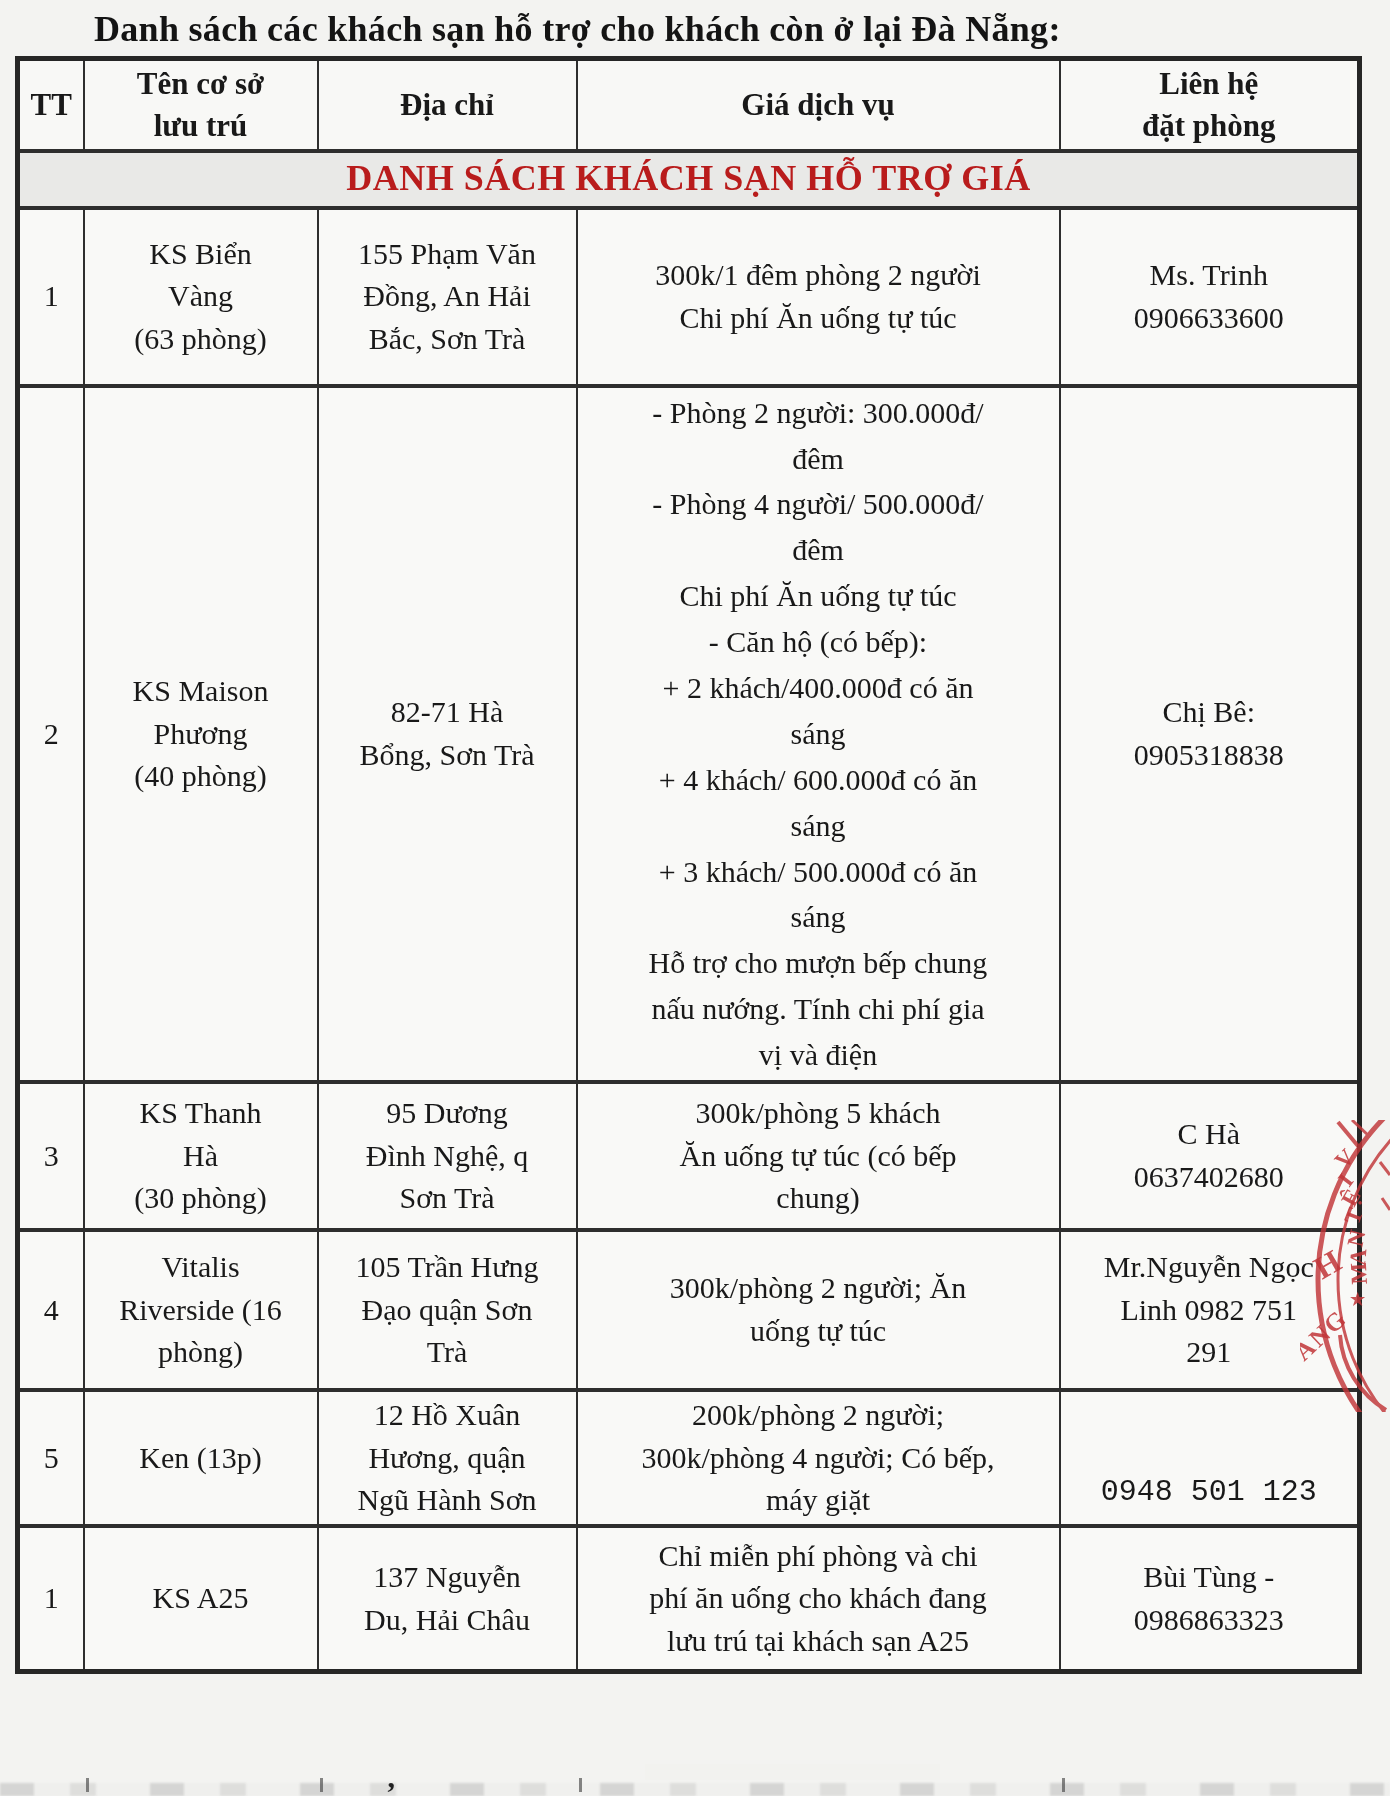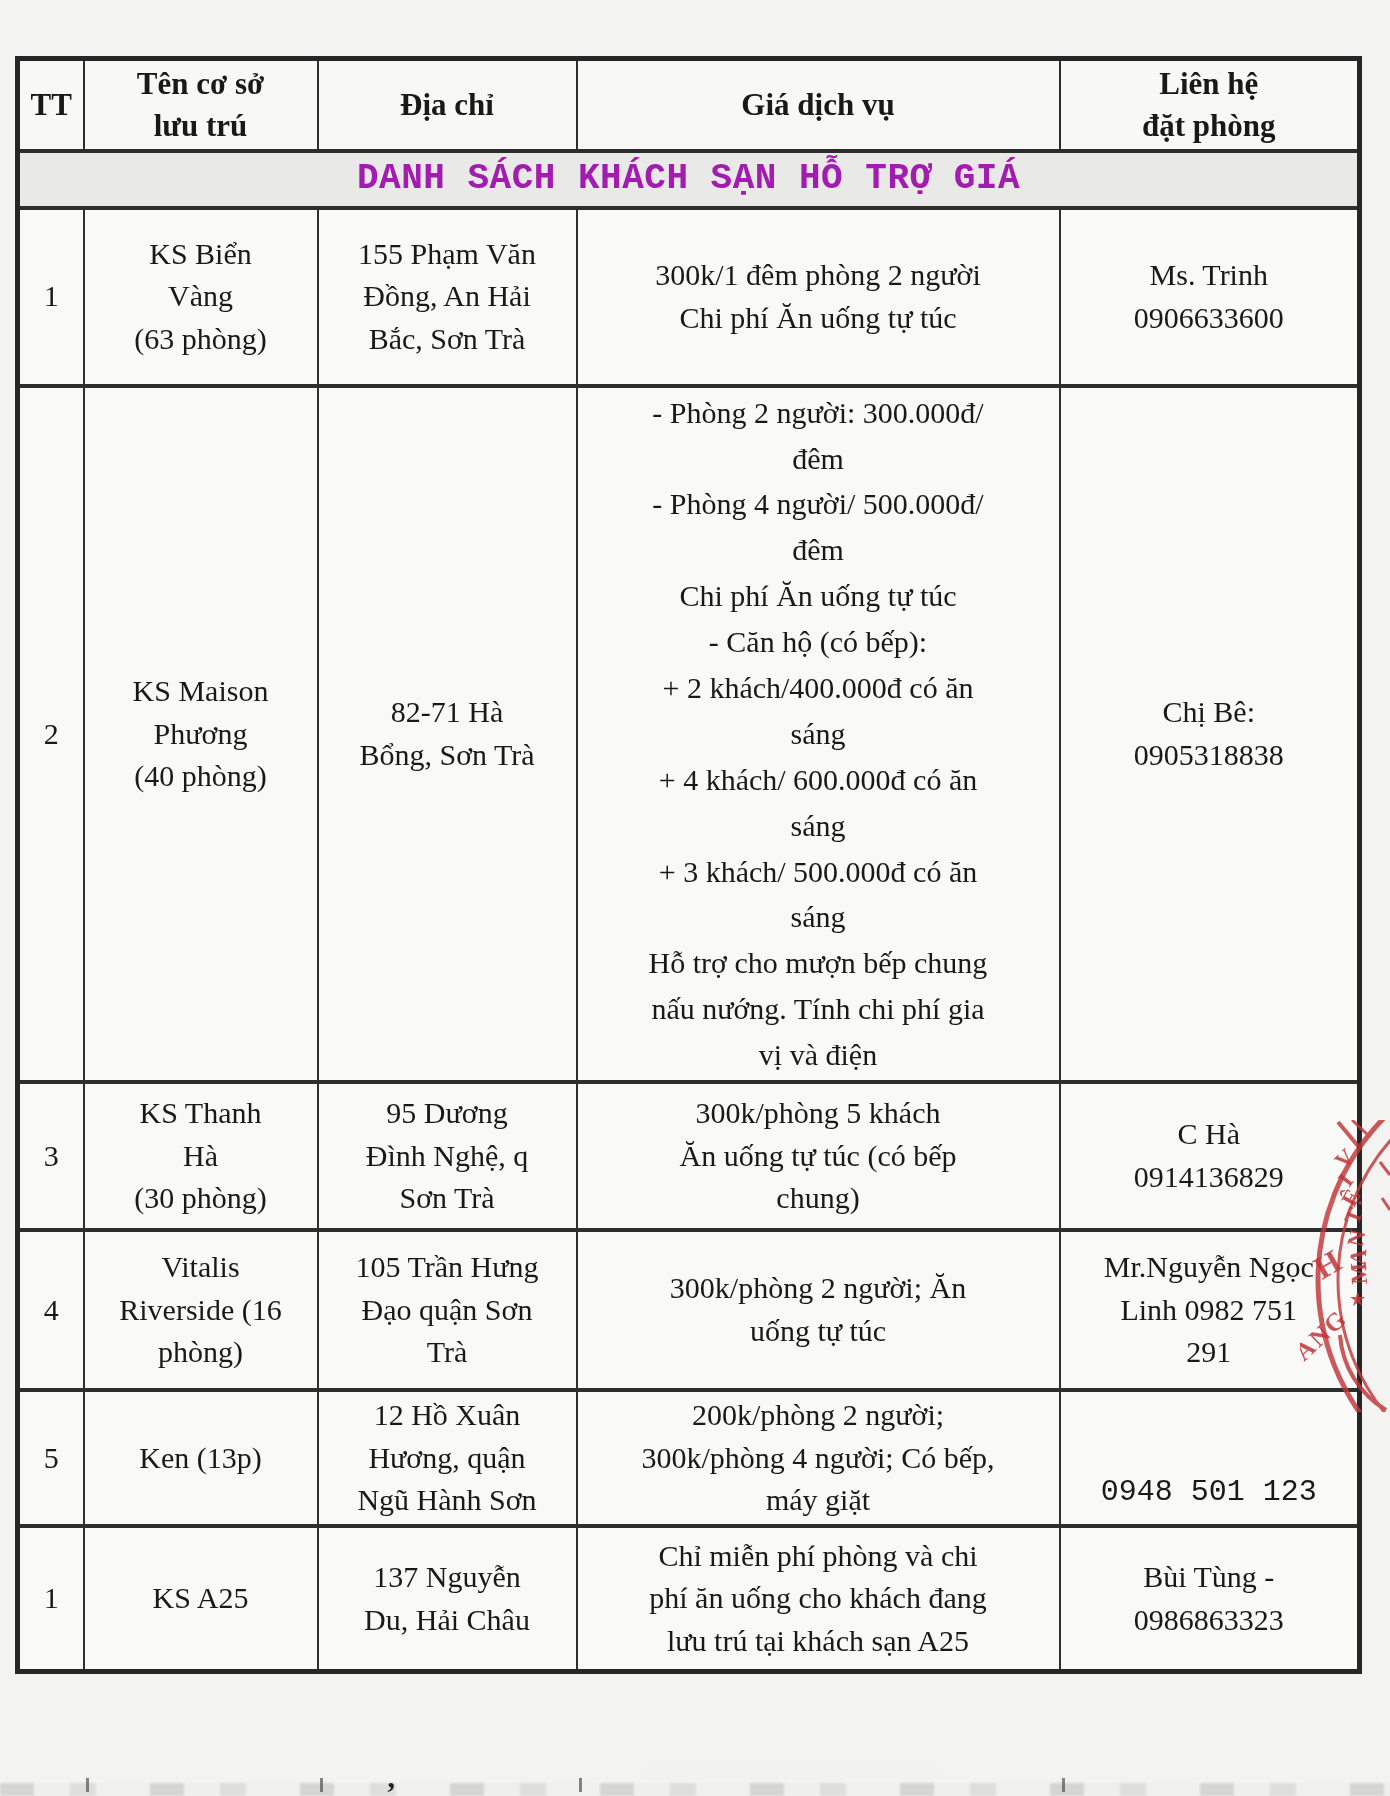--- a/index.html
+++ b/index.html
@@ -30,21 +30,21 @@
     text-align:center;vertical-align:middle;
     font-size:30px;line-height:1.42;
     white-space:pre-line;
     padding:2px 4px;
     color:#191919;
     overflow:hidden;
   }
   thead td{font-weight:bold;font-size:31px;line-height:1.35;background:#f8f8f6;}
   tr.section-row td{
     background:#e9e9e7;font-weight:bold;font-size:36px;line-height:1.15;
-    letter-spacing:.5px;color:#a21caf;font-family:Liberation Mono, monospace;
+    letter-spacing:.5px;color:#b91c1c;
   }
   tr.section-row.free td{
     background:#f2f2ef;font-size:41px;line-height:1.3;letter-spacing:.2px;
   }
   td.price-tall{line-height:1.53;font-size:30px;text-align:center;}
   td.vbottom{vertical-align:bottom;padding-bottom:10px;font-family:Liberation Mono, monospace;}
   
   .stamp{
     position:absolute;left:1300px;top:1120px;width:90px;height:292px;
     overflow:hidden;z-index:6;pointer-events:none;
@@ -61,20 +61,21 @@
       rgba(110,110,110,.22) 0 34px, rgba(190,190,190,.06) 34px 70px,
       rgba(130,130,130,.18) 70px 96px, rgba(200,200,200,.05) 96px 150px);
     filter:blur(1px);
   }
 </style>
 </head>
 <body>
 
 <div class="page">
 
+  <div class="doc-title">Danh sách các khách sạn hỗ trợ cho khách còn ở lại Đà Nẵng:</div>
 
   <table class="hotel-table">
     <colgroup>
       <col style="width:66px">
         <col style="width:234px">
         <col style="width:259px">
         <col style="width:483px">
         <col style="width:300px">
     </colgroup>
     <thead>
@@ -138,21 +139,21 @@
         <td>KS Thanh
 Hà
 (30 phòng)</td>
         <td>95 Dương
 Đình Nghệ, q
 Sơn Trà</td>
         <td>300k/phòng 5 khách
 Ăn uống tự túc (có bếp
 chung)</td>
         <td>C Hà
-0914136829</td>
+0637402680</td>
       </tr>
 
       <tr style="height:160px">
         <td>4</td>
         <td>Vitalis
 Riverside (16
 phòng)</td>
         <td>105 Trần Hưng
 Đạo quận Sơn
 Trà</td>

